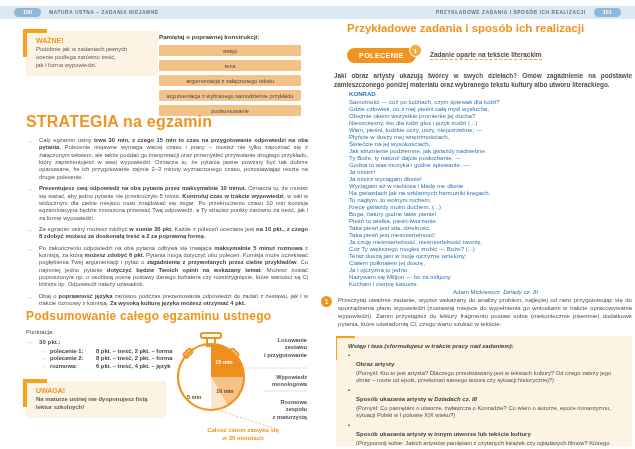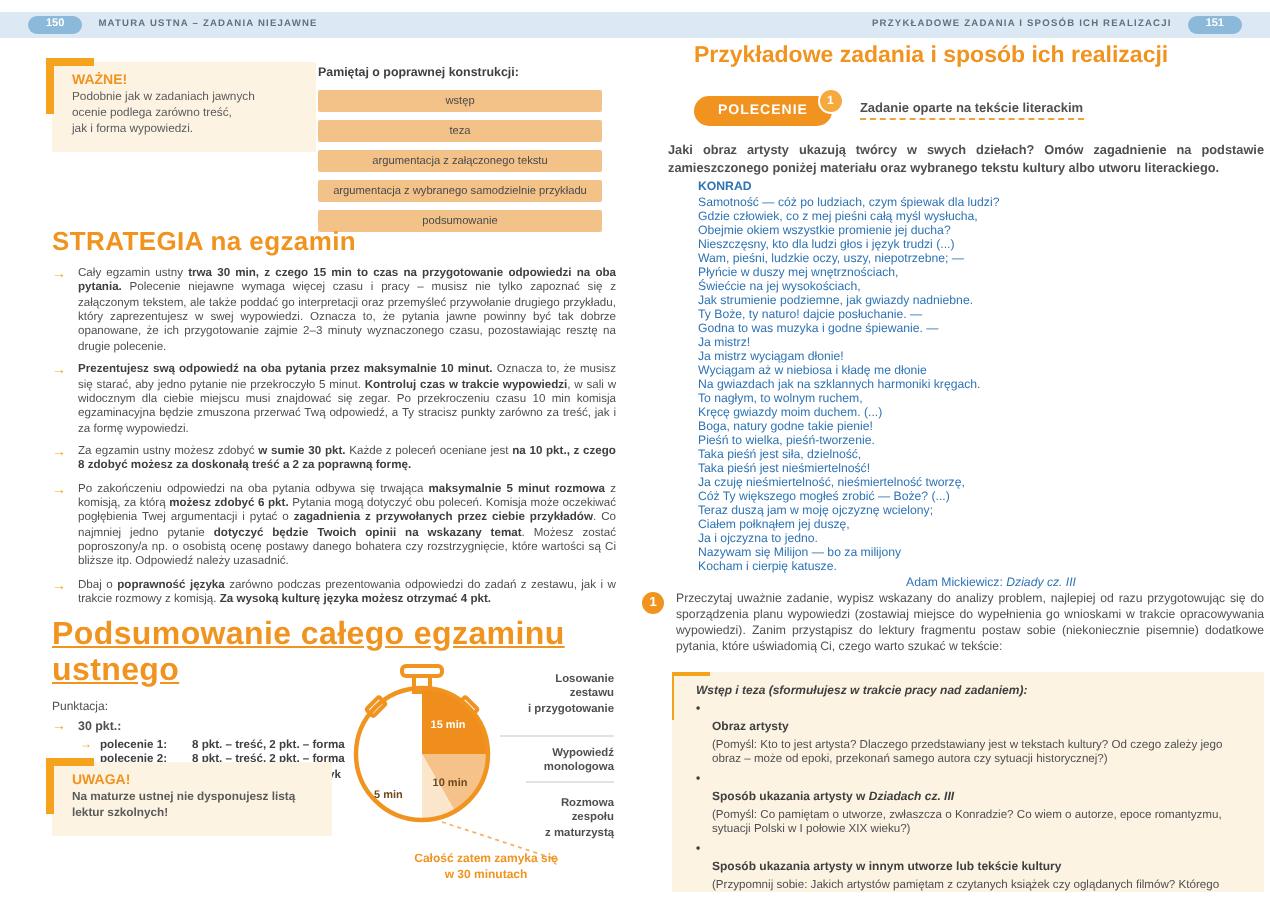--- a/index.html
+++ b/index.html
@@ -28,21 +28,21 @@
   .bracket-v{background:#f5a31d;width:4px;}
   .box-title{color:#f0931f;font-weight:bold;font-size:7px;margin:0 0 2px 0;}
   .box-text{font-size:5.9px;line-height:1.35;color:#5a5a5a;}
 
   
   .constr-title{font-size:6.2px;font-weight:bold;color:#3f3f3f;margin:0 0 5px 0;}
   .constr-item{width:142px;height:11px;background:#f3c289;border-radius:1px;margin-bottom:4px;
                display:flex;align-items:center;justify-content:center;
                font-size:5.6px;color:#4a4a4a;}
 
-  .h-orange{color:#f0931f;font-weight:bold;font-size:13px;margin:0 0 6px 0;letter-spacing:.2px;}
+  .h-orange{color:#f0931f;font-weight:bold;font-size:16px;margin:0 0 6px 0;letter-spacing:.2px;}
 
   .bullet{display:flex;margin-bottom:4px;}
   .arrow{flex:0 0 13px;color:#f5a31d;font-weight:bold;font-size:7px;line-height:1.2;}
   .arrow::before{content:"\2192";}
   .btxt{flex:1;font-size:5.8px;line-height:1.27;text-align:justify;color:#4f4f4f;}
 
   
   .score-label{font-size:6px;color:#4f4f4f;margin:6px 0 3px 0;}
   .score-total{font-size:6.2px;}
   .score-row{display:flex;margin-left:14px;margin-top:1.5px;font-size:5.8px;font-weight:bold;color:#3f3f3f;}
@@ -133,21 +133,21 @@
     <span class="arrow"></span>
     <span class="btxt"><span>Po zakończeniu odpowiedzi na oba pytania odbywa się trwająca </span><span class="b">maksymalnie 5 minut rozmowa</span><span> z komisją, za którą </span><span class="b">możesz zdobyć 6 pkt.</span><span> Pytania mogą dotyczyć obu poleceń. Komisja może oczekiwać pogłębienia Twej argumentacji i pytać o </span><span class="b">zagadnienia z przywołanych przez ciebie przykładów</span><span>. Co najmniej jedno pytanie </span><span class="b">dotyczyć będzie Twoich opinii na wskazany temat</span><span>. Możesz zostać poproszony/a np. o osobistą ocenę postawy danego bohatera czy rozstrzygnięcie, które wartości są Ci bliższe itp. Odpowiedź należy uzasadnić.</span></span>
   </div>
   <div class="bullet">
     <span class="arrow"></span>
     <span class="btxt"><span>Dbaj o </span><span class="b">poprawność języka</span><span> zarówno podczas prezentowania odpowiedzi do zadań z zestawu, jak i w trakcie rozmowy z komisją. </span><span class="b">Za wysoką kulturę języka możesz otrzymać 4 pkt.</span></span>
   </div>
 </div>
 
 <div class="abs" style="left:26px;top:309px;width:290px;">
-  <h2 class="h-orange" style="font-size:16px;text-decoration:underline;">Podsumowanie całego egzaminu ustnego</h2>
+  <h2 class="h-orange" style="font-size:12px;">Podsumowanie całego egzaminu ustnego</h2>
   <div class="score-label">Punktacja:</div>
   <div class="bullet" style="margin-bottom:1px;">
     <span class="arrow"></span>
     <span class="btxt b score-total">30 pkt.:</span>
   </div>
   <div class="score-row">
     <span class="mini-arrow"></span>
     <span class="score-name">polecenie 1:</span>
     <span>8 pkt. – treść, 2 pkt. – forma</span>
   </div>

